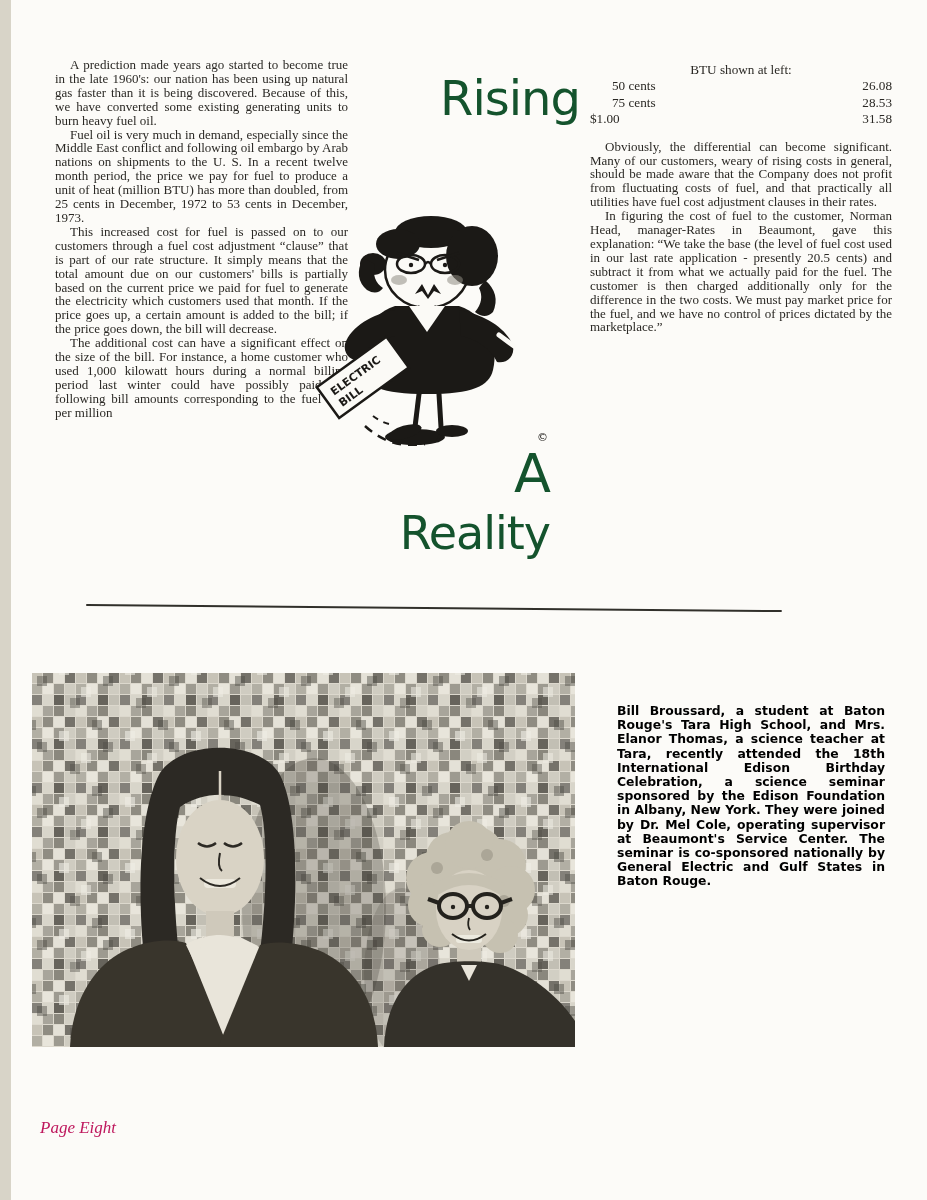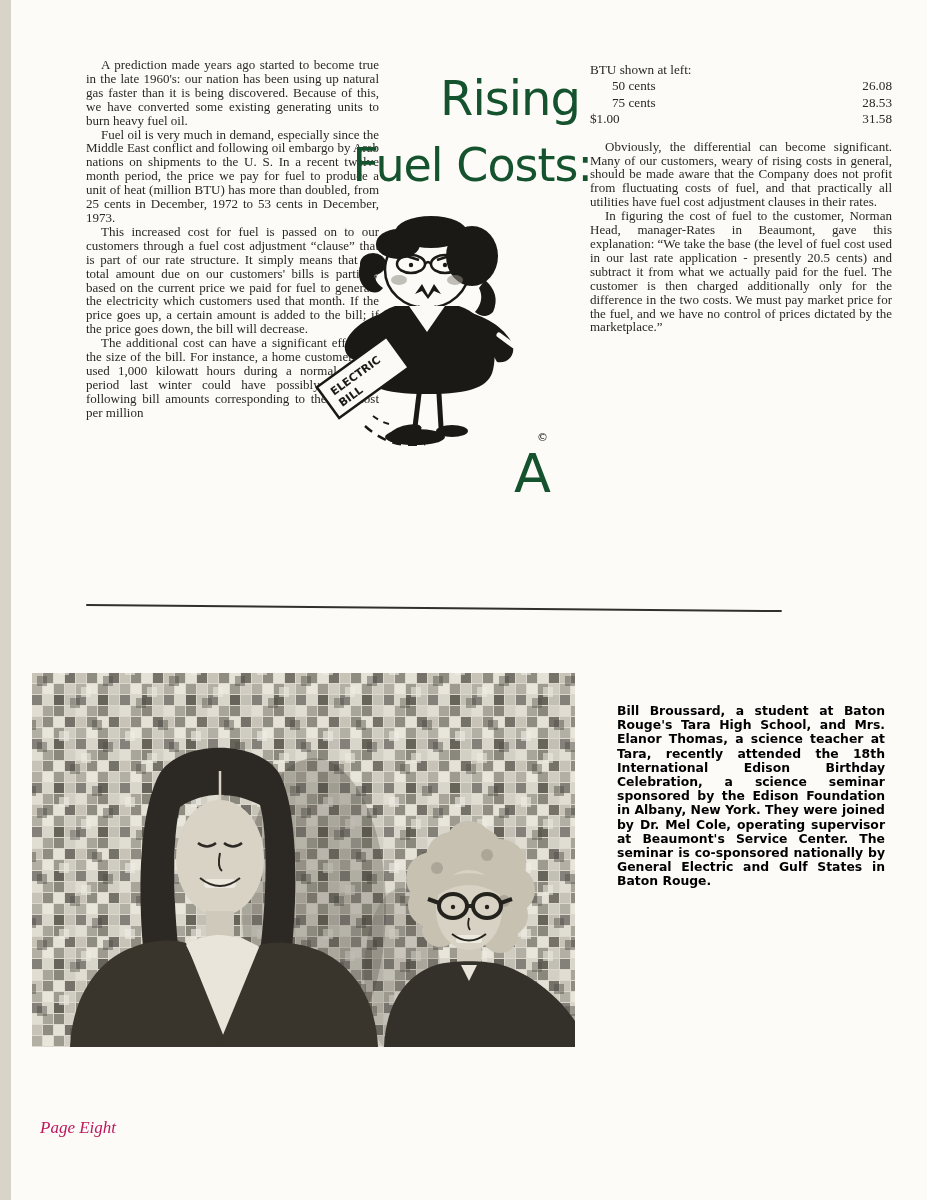--- a/index.html
+++ b/index.html
@@ -6,41 +6,41 @@
   .page {
     position:relative; width:927px; height:1200px;
     background:#fcfbf8; overflow:hidden;
     font-family:"Liberation Serif", serif; color:#2a2824;
   }
   .scan-edge { position:absolute; left:0; top:0; width:11px; height:1200px; background:#d8d4c8; }
 
   
   .col-left {
     position:absolute; left:55px; top:58px; width:293px;
-    font-size:13px; line-height:13.9px; text-align:justify;margin-left:31px;
+    font-size:13px; line-height:13.9px; text-align:justify;
   }
   .col-left p, .col-right p { margin:0; text-indent:15px; }
   .col-right {
     position:absolute; left:590px; top:62px; width:302px;
     font-size:13px; line-height:13.9px; text-align:justify;
   }
 
   
   .headline {
     position:absolute; text-align:right;
     font-family:"DejaVu Sans", sans-serif; color:#14532d;
     letter-spacing:-1px; white-space:nowrap;
   }
   .h1a { left:320px; top:70px;  width:260px; font-size:48px; }
   .h1b { left:308px; top:138px; width:284px; font-size:46px; }
   .h2a { left:330px; top:442px; width:220px; font-size:54px; }
   .h2b { left:330px; top:506px; width:220px; font-size:46px; }
 
   
-  .rates { font-size:13.2px; line-height:16.4px; text-align:left; margin-bottom:12px; }
+  .rates { font-size:13.2px; line-height:16.4px; text-align:center; margin-bottom:12px; }
   .rates .hdr, .rates .row { display:flex; justify-content:space-between; }
   .rates .hdr { font-style:italic; }
   .rates .fuel.indent { padding-left:22px; }
   .rates .footnote { font-style:italic; }
 
   .divider {
     position:absolute; left:86px; top:604px; width:696px; height:2px;
     background:#31302b; transform:rotate(0.5deg); transform-origin:left center;
     border-radius:1px;
   }
@@ -69,22 +69,22 @@
   <div class="scan-edge"></div>
 
   <div class="col-left">
     <p>A prediction made years ago started to become true in the late 1960's: our nation has been using up natural gas faster than it is being discovered. Because of this, we have converted some existing generating units to burn heavy fuel oil.</p>
     <p>Fuel oil is very much in demand, especially since the Middle East conflict and following oil embargo by Arab nations on shipments to the U. S. In a recent twelve month period, the price we pay for fuel to produce a unit of heat (million BTU) has more than doubled, from 25 cents in December, 1972 to 53 cents in December, 1973.</p>
     <p>This increased cost for fuel is passed on to our customers through a fuel cost adjustment “clause” that is part of our rate structure. It simply means that the total amount due on our customers' bills is partially based on the current price we paid for fuel to generate the electricity which customers used that month. If the price goes up, a certain amount is added to the bill; if the price goes down, the bill will decrease.</p>
     <p>The additional cost can have a significant effect on the size of the bill. For instance, a home customer who used 1,000 kilowatt hours during a normal billing period last winter could have possibly paid the following bill amounts corresponding to the fuel cost per million</p>
   </div>
 
   <div class="headline h1a">Rising</div>
-  <div class="headline h1b">Fuel Costs:</div>
   <div class="headline h2a">A</div>
+  <div class="headline h2b">Reality</div>
 
   <div class="cartoon">
     <svg viewBox="0 0 258 242">
 
       <ellipse cx="112" cy="233" rx="30" ry="8" fill="#1b1916"></ellipse>
 
       <ellipse cx="124" cy="66" rx="42" ry="38" fill="#fbfaf6" stroke="#1b1916" stroke-width="2.5"></ellipse>
 
       <g fill="#1b1916">
         <ellipse cx="128" cy="28" rx="36" ry="16"></ellipse>

